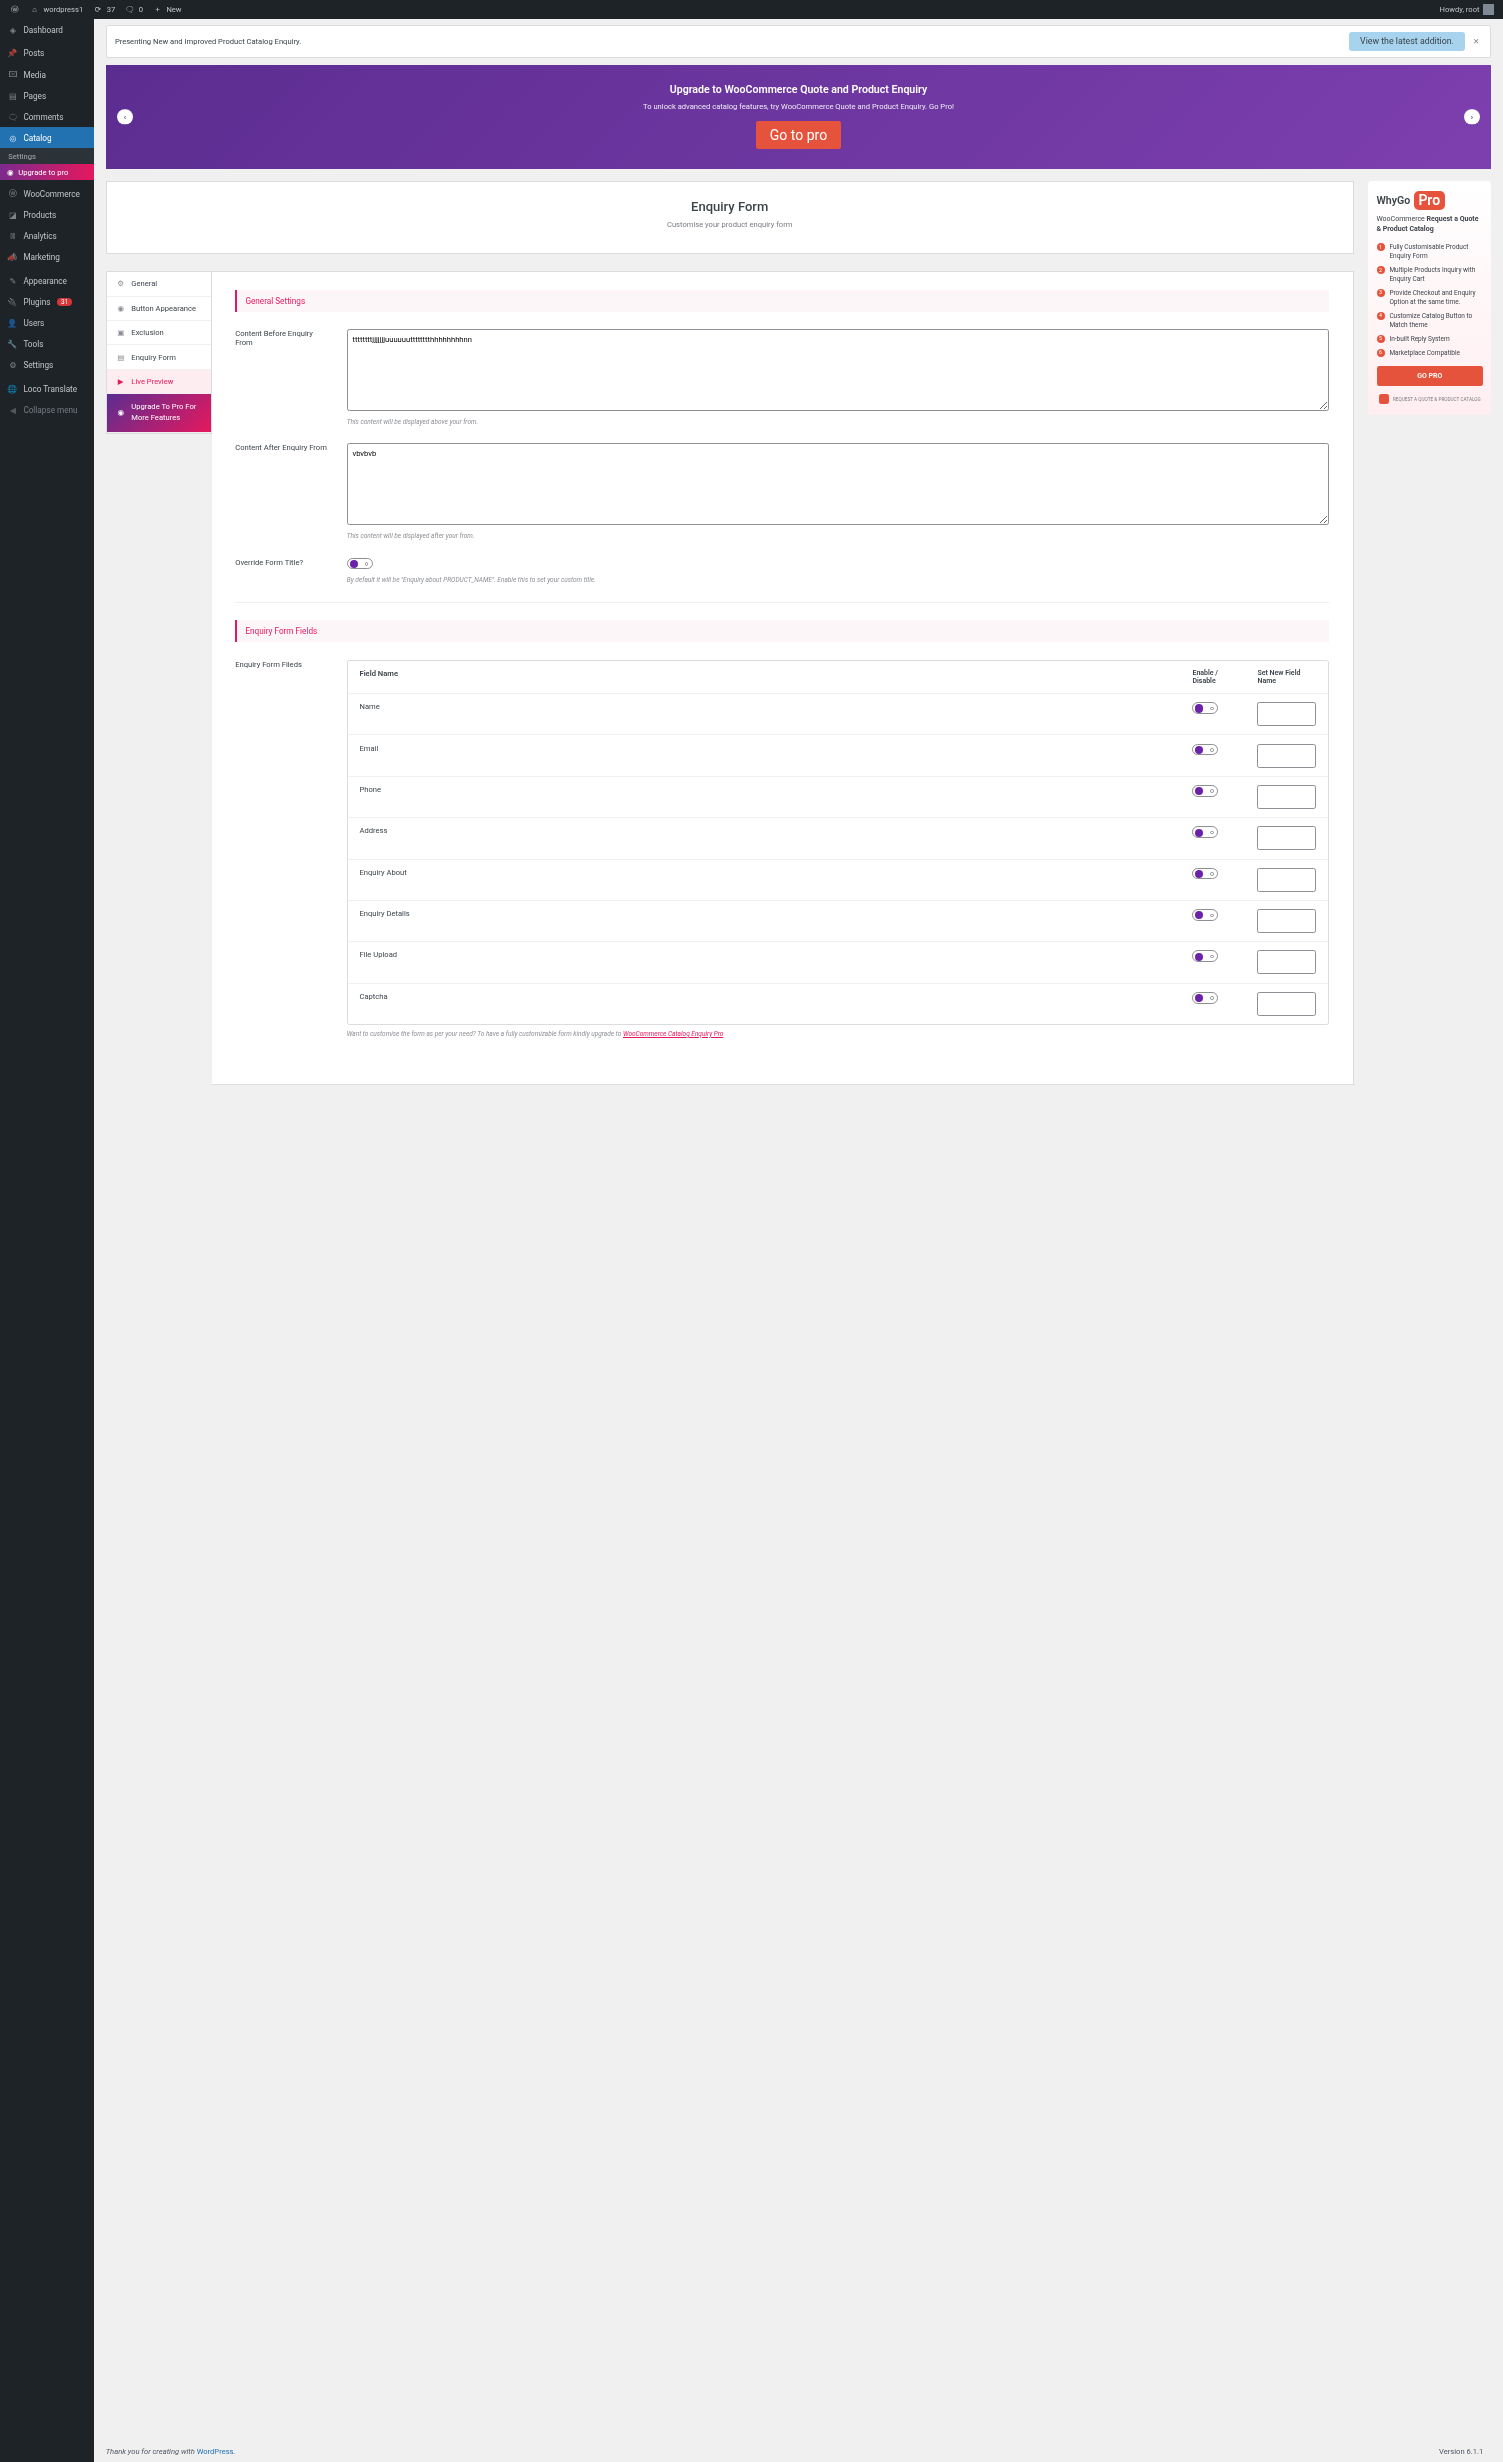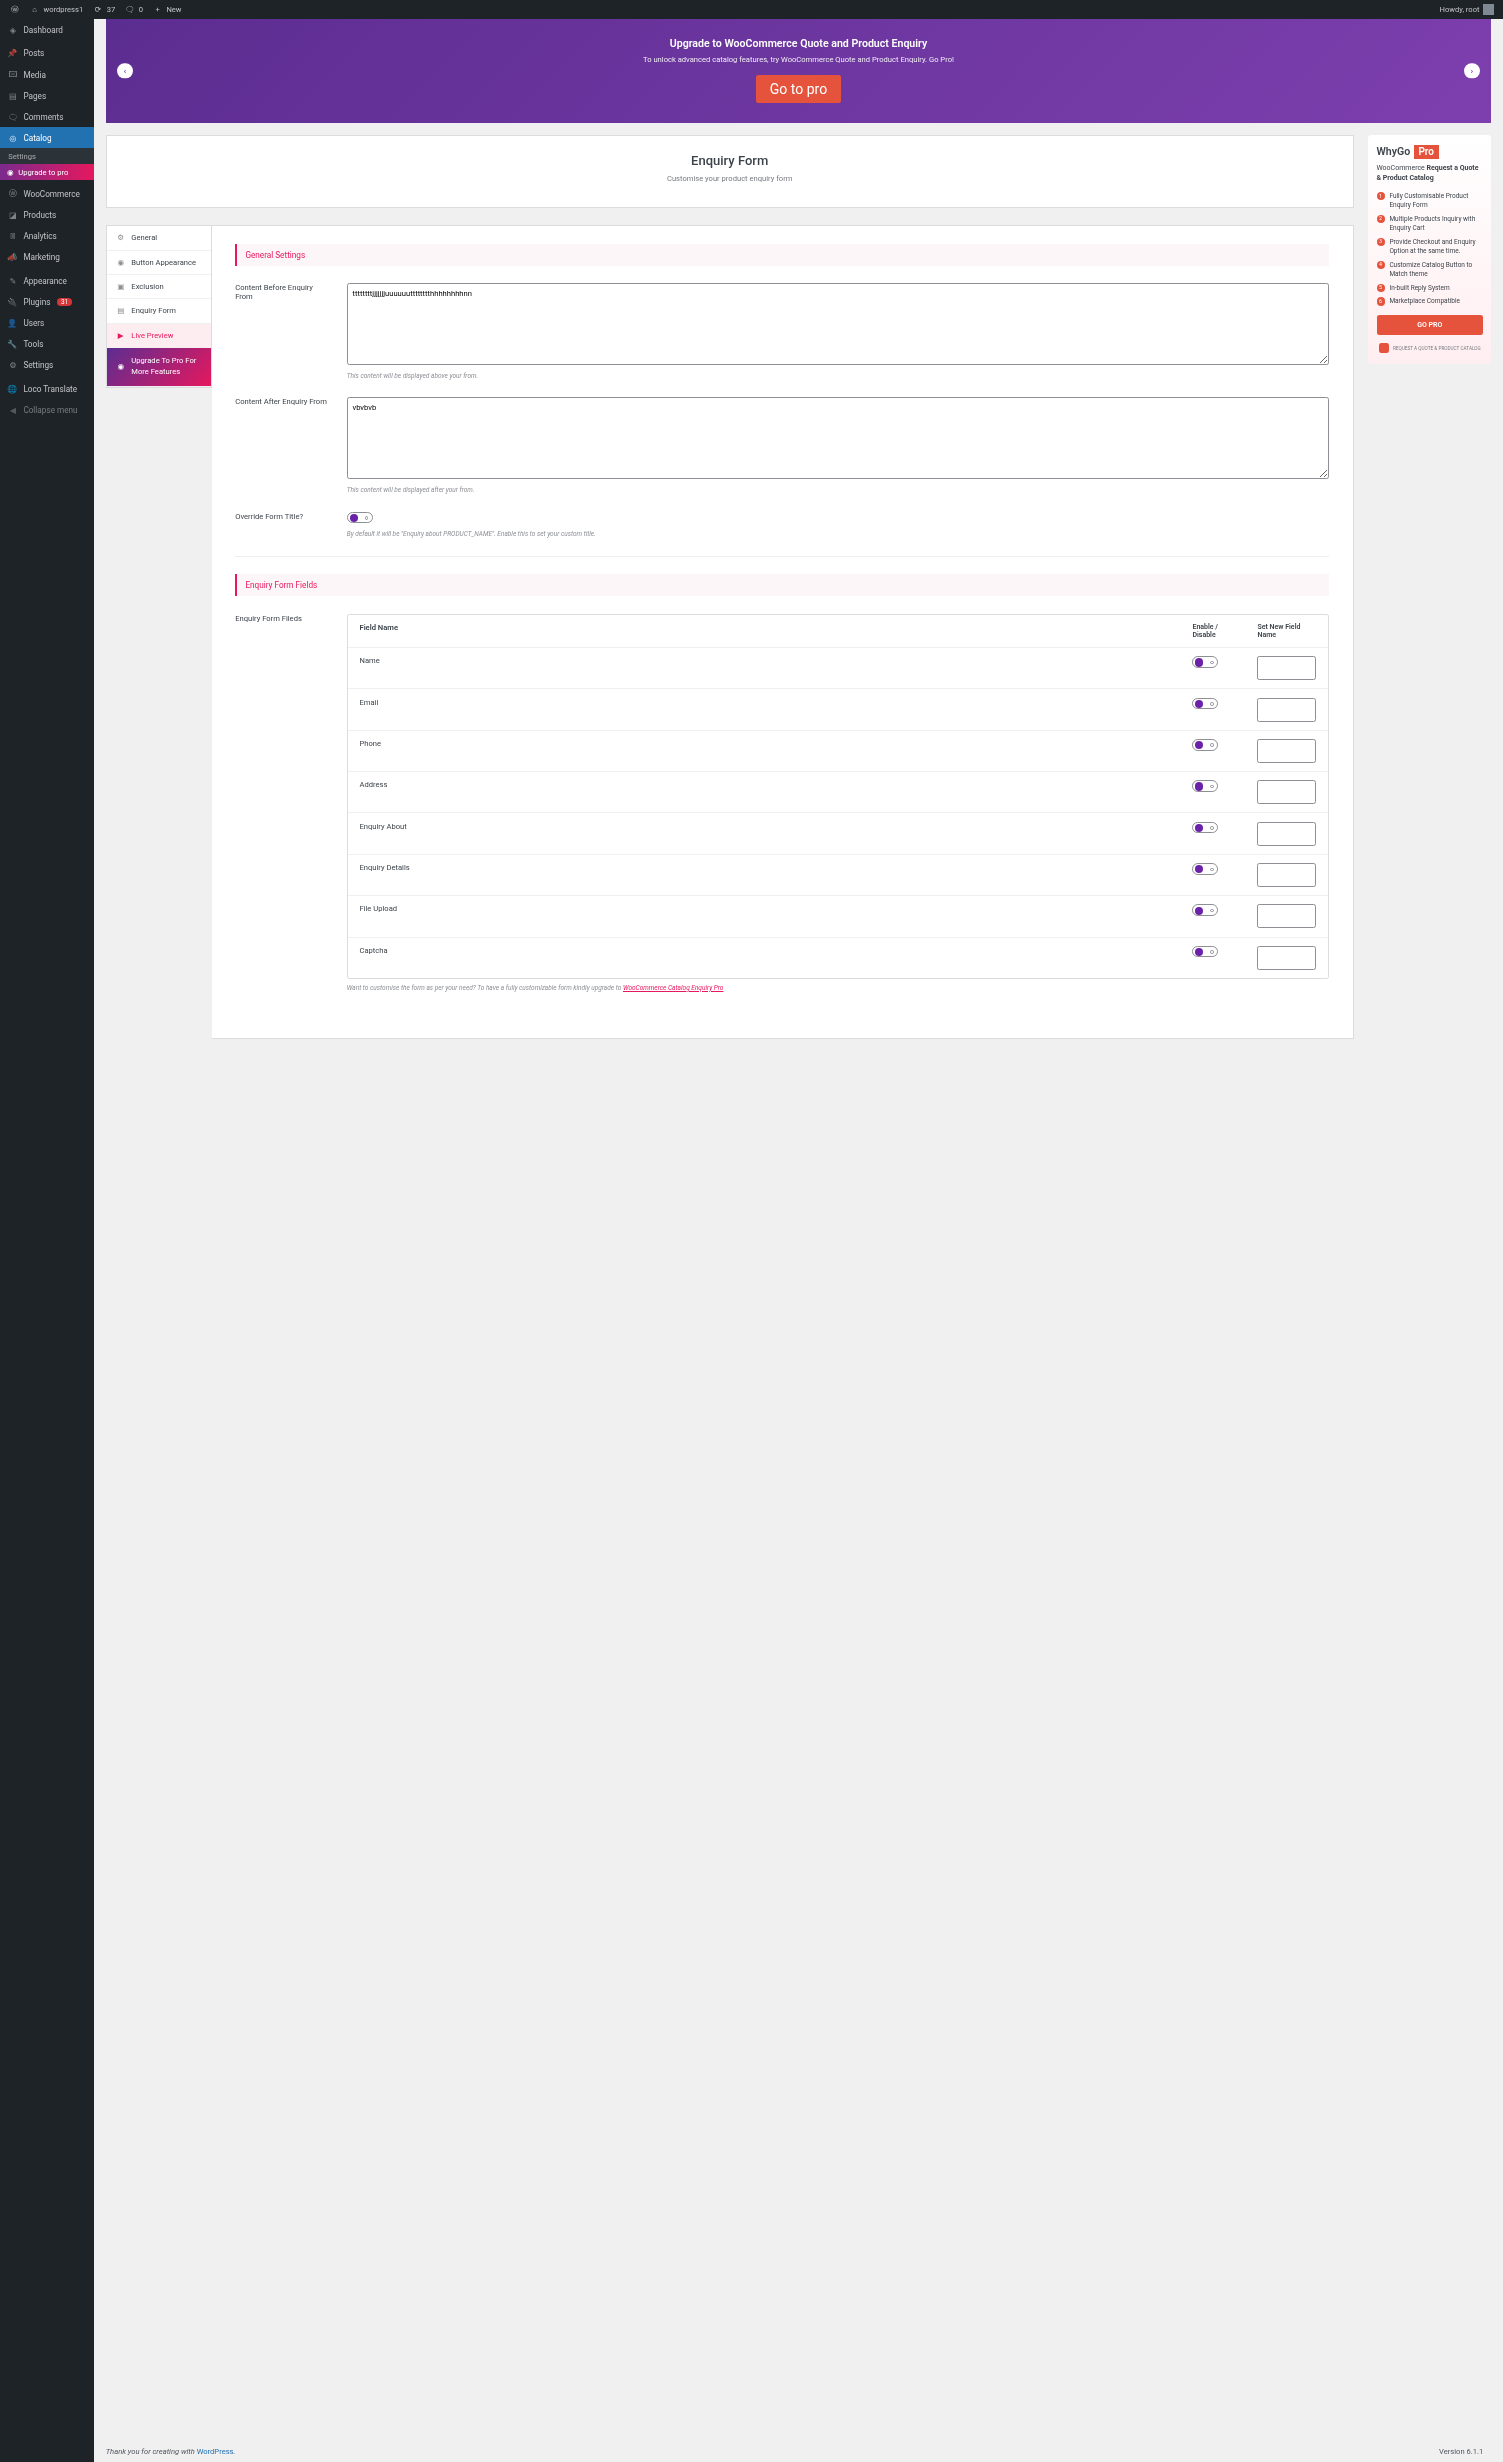--- a/index.html
+++ b/index.html
@@ -39,21 +39,21 @@
 .hero p { font-size: 7.6px; margin-bottom: 10.6px; color: rgba(255,255,255,.9); }
 .hero .btn-go { background: #e6533c; color: #fff; padding: 5.9px 14px; border-radius: 2.3px; cursor: pointer; display: inline-block; font-size: 14px; }
 .hero .nav { position: absolute; top: 50%; transform: translateY(-50%); width: 15.3px; height: 15.3px; background: #fff; border-radius: 50%; display: flex; align-items: center; justify-content: center; cursor: pointer; color: #5c2d91; font-weight: bold; }
 .hero .nav.left { left: 11.7px; }
 .hero .nav.right { right: 11.7px; }
 
 .main-row { display: flex; gap: 14.7px; margin-top: 11.7px; align-items: flex-start; }
 .main-left { flex: 1; }
 .promo { width: 123px; background: linear-gradient(180deg, #fff 0%, #ffeef1 100%); padding: 10.6px 8.2px; border-radius: 3.5px; flex-shrink: 0; }
 .promo-title { display: flex; align-items: center; gap: 3.5px; font-size: 10.6px; font-weight: 600; margin-bottom: 5.9px; }
-.promo-title .pro { background: #e6533c; color: #fff; padding: 1.2px 4.7px; border-radius: 0; font-size: 10px; }
+.promo-title .pro { background: #e6533c; color: #fff; padding: 1.2px 4.7px; border-radius: 5px; font-size: 14px; }
 .promo-sub { font-size: 7px; line-height: 1.4; margin-bottom: 8.2px; }
 .promo-sub b { font-weight: 700; }
 .promo-list { list-style: none; }
 .promo-list li { display: flex; gap: 4.7px; font-size: 6.5px; line-height: 1.4; margin-bottom: 4.7px; color: #3c434a; }
 .promo-list .num { background: #e6533c; color: #fff; width: 8.2px; height: 8.2px; border-radius: 50%; display: inline-flex; align-items: center; justify-content: center; font-size: 5.3px; flex-shrink: 0; }
 .promo .gopro { background: #e6533c; color: #fff; text-align: center; padding: 5.9px 0; border-radius: 2.3px; margin-top: 8.2px; cursor: pointer; font-weight: 600; font-size: 7px; }
 .promo .req { margin-top: 8.2px; display: flex; align-items: center; justify-content: center; gap: 3.5px; font-size: 4.7px; color: #787c82; }
 .promo .req .ico { width: 10.6px; height: 10.6px; background: #e6533c; border-radius: 2.3px; }
 
 .header-card { background: #fff; border: 0.6px solid #dcdcde; padding: 17.6px 11.7px 23.5px 11.7px; text-align: center; margin-bottom: 17.6px; }
@@ -209,20 +209,27 @@
         <span>Loco Translate</span>
       </div>
     <div class="menu-item" style="color:#787c82">
         <span class="mi-icon">◀</span>
         <span>Collapse menu</span>
       </div>
   </div>
 
   <div class="content">
 
+    <div class="notice">
+      <span>Presenting New and Improved Product Catalog Enquiry.</span>
+      <div style="display:flex;align-items:center;">
+        <span class="btn-latest">View the latest addition.</span>
+        <span class="dismiss">✕</span>
+      </div>
+    </div>
 
     <div class="hero">
       <div class="nav left">‹</div>
       <h2>Upgrade to WooCommerce Quote and Product Enquiry</h2>
       <p>To unlock advanced catalog features, try WooCommerce Quote and Product Enquiry. Go Pro!</p>
       <span class="btn-go">Go to pro</span>
       <div class="nav right">›</div>
     </div>
 
     <div class="main-row">

